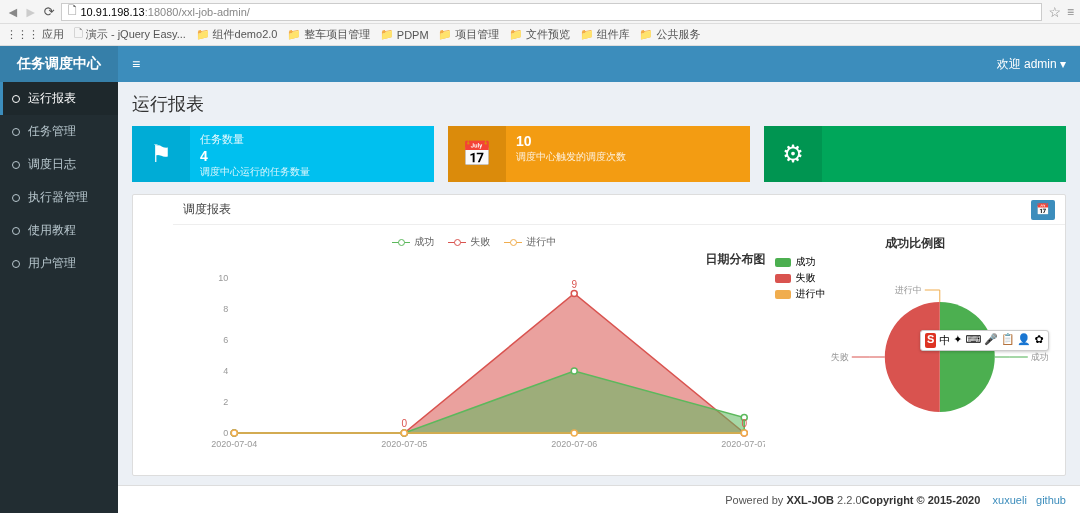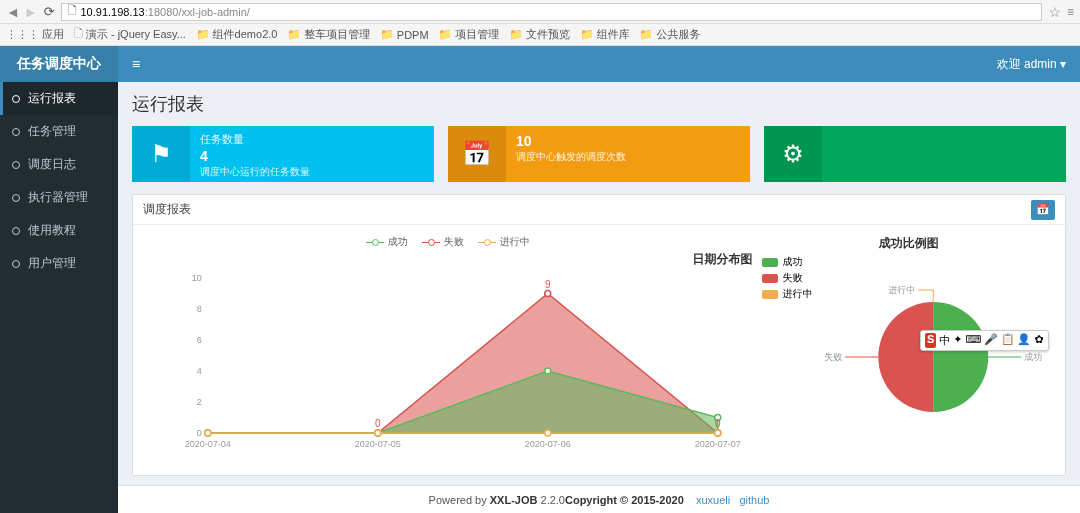--- a/index.html
+++ b/index.html
@@ -46,21 +46,21 @@
 .info-card .ic-label { font-size: 11px; opacity: 0.9; }
 .info-card .ic-value { font-size: 14px; font-weight: bold; margin: 1px 0; }
 .info-card .ic-desc { font-size: 10px; opacity: 0.85; }
 .c-teal { background: #00c0ef; }
 .c-teal .ic-icon { background: #00acd6; }
 .c-yellow { background: #f39c12; }
 .c-yellow .ic-icon { background: #db8b0b; }
 .c-green { background: #00a65a; }
 .c-green .ic-icon { background: #009551; }
 
-.panel { background: #fff; border: 1px solid #ddd; border-radius: 2px; }
+.panel { background: #fff; border: 1px solid #ddd; border-radius: 2px; padding-left: 40px; }
 .panel-head { height: 30px; border-bottom: 1px solid #eee; display: flex; align-items: center; justify-content: space-between; padding: 0 10px; font-size: 12px; color: #444; }
 .date-btn { background: #3c8dbc; color: #fff; width: 24px; height: 20px; border-radius: 2px; display: flex; align-items: center; justify-content: center; cursor: pointer; font-size: 11px; }
 
 .panel-body { padding: 10px; display: flex; gap: 10px; height: 250px; }
 .chart-area { flex: 2.5; position: relative; }
 .pie-area { flex: 1.2; position: relative; }
 
 .chart-title { font-size: 12px; font-weight: bold; color: #333; text-align: right; padding-left: 14px; }
 .pie-title { font-size: 12px; font-weight: bold; color: #333; text-align: center; }
 
@@ -76,21 +76,21 @@
 .pie-legend div { display: flex; align-items: center; gap: 4px; margin-bottom: 2px; }
 .swatch { width: 16px; height: 9px; border-radius: 2px; }
 .sw-g { background: #4caf50; }
 .sw-r { background: #d9534f; }
 .sw-o { background: #f0ad4e; }
 
 svg text { font-size: 9px; fill: #999; }
 svg .axis { stroke: #ccc; stroke-width: 1; }
 svg .data-label { fill: #d9534f; font-size: 10px; }
 
-.footer { height: 28px; background: #fff; border-top: 1px solid #ddd; display: flex; align-items: center; justify-content: center; padding: 0 14px; font-size: 11px; color: #555; }
+.footer { height: 28px; background: #fff; border-top: 1px solid #ddd; display: flex; align-items: center; justify-content: flex-end; padding: 0 14px; font-size: 11px; color: #555; }
 .footer a { color: #3c8dbc; text-decoration: none; cursor: pointer; }
 .footer strong { color: #333; }
 
 .ime-bar { position: absolute; background: #fff; border: 1px solid #ccc; border-radius: 3px; padding: 2px 4px; display: flex; gap: 3px; font-size: 11px; box-shadow: 0 1px 3px rgba(0,0,0,0.2); }
 .ime-bar span { cursor: pointer; }
 </style>
 </head>
 <body>
 
 <div class="browser-bar">

